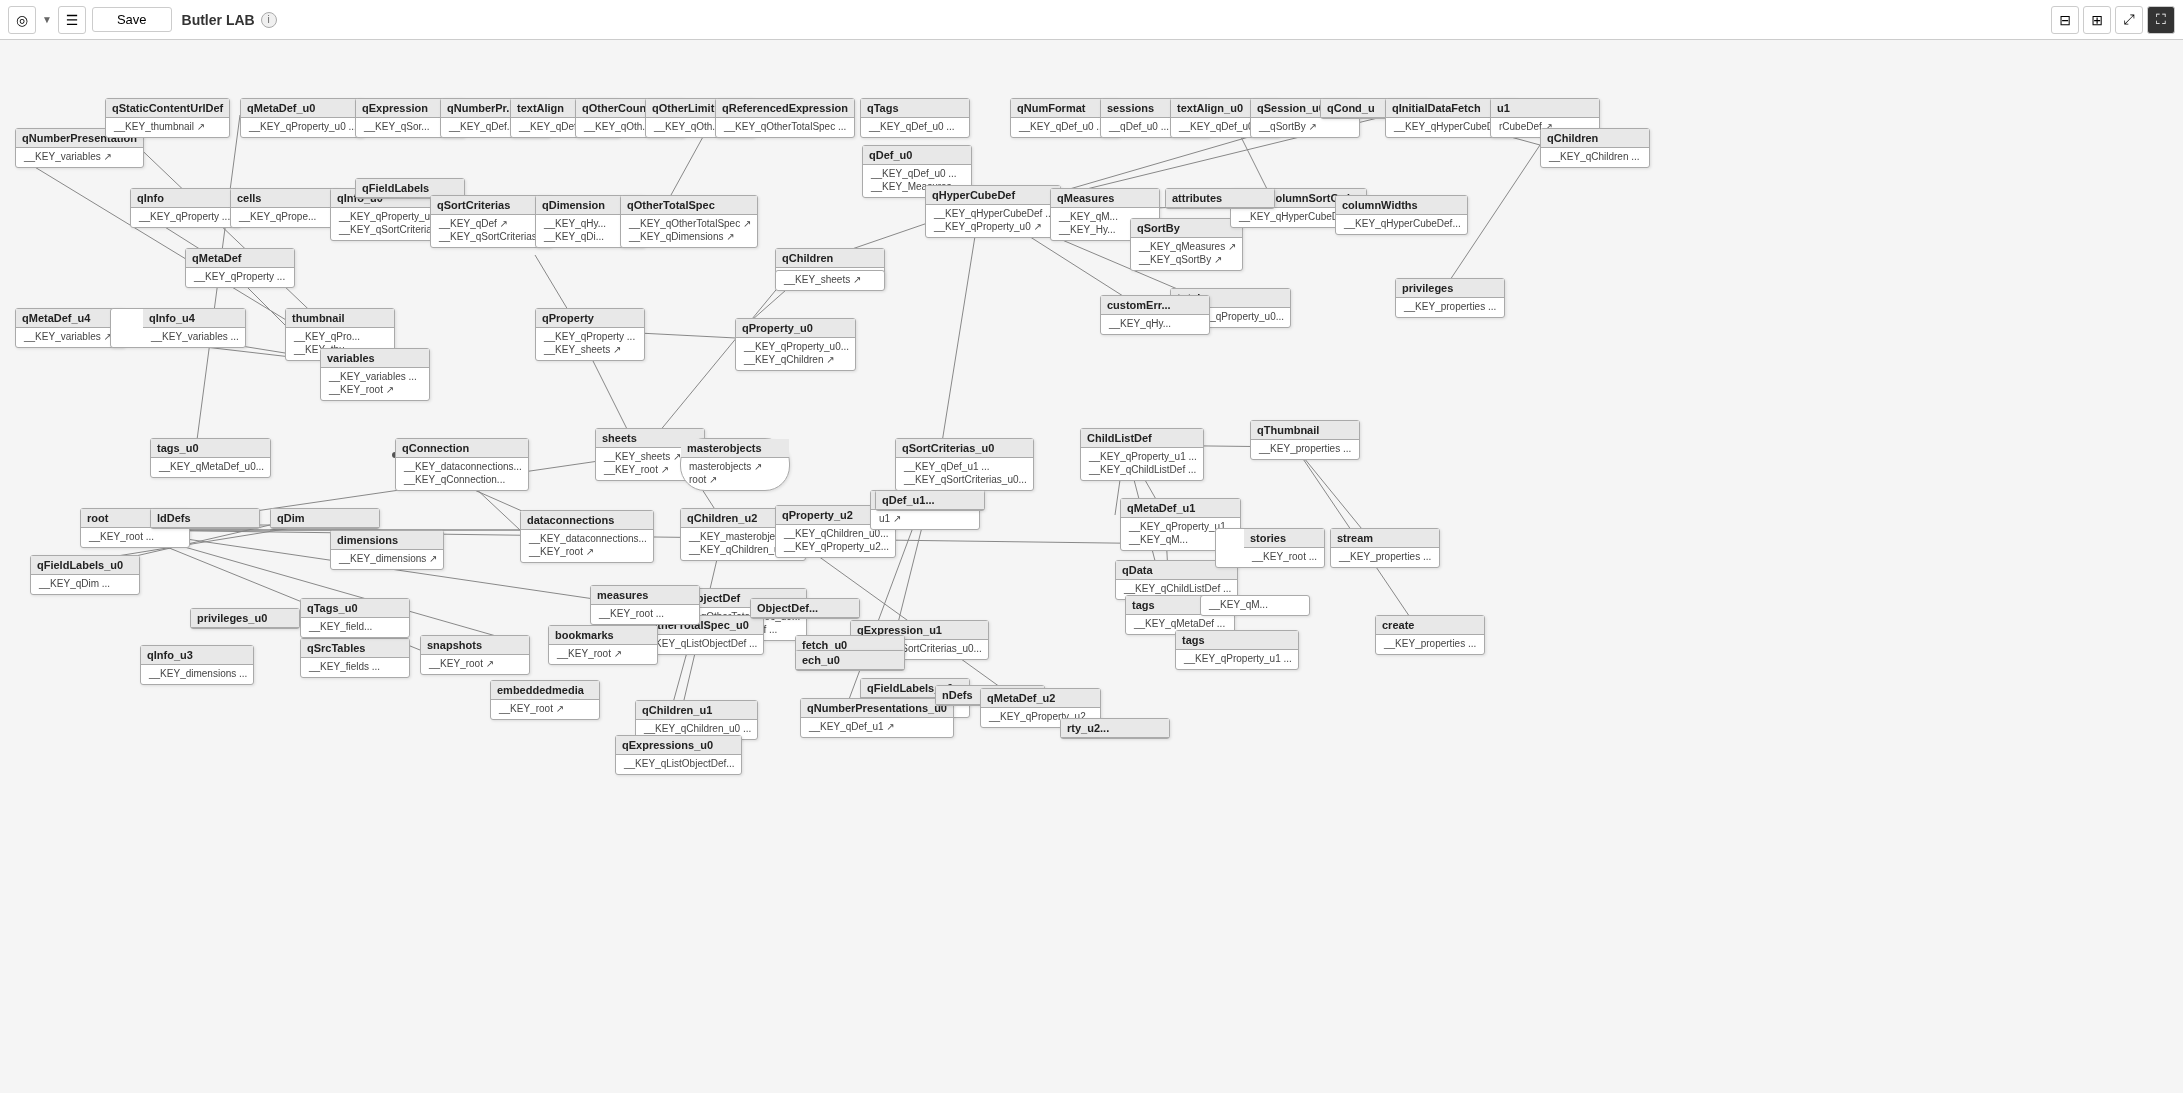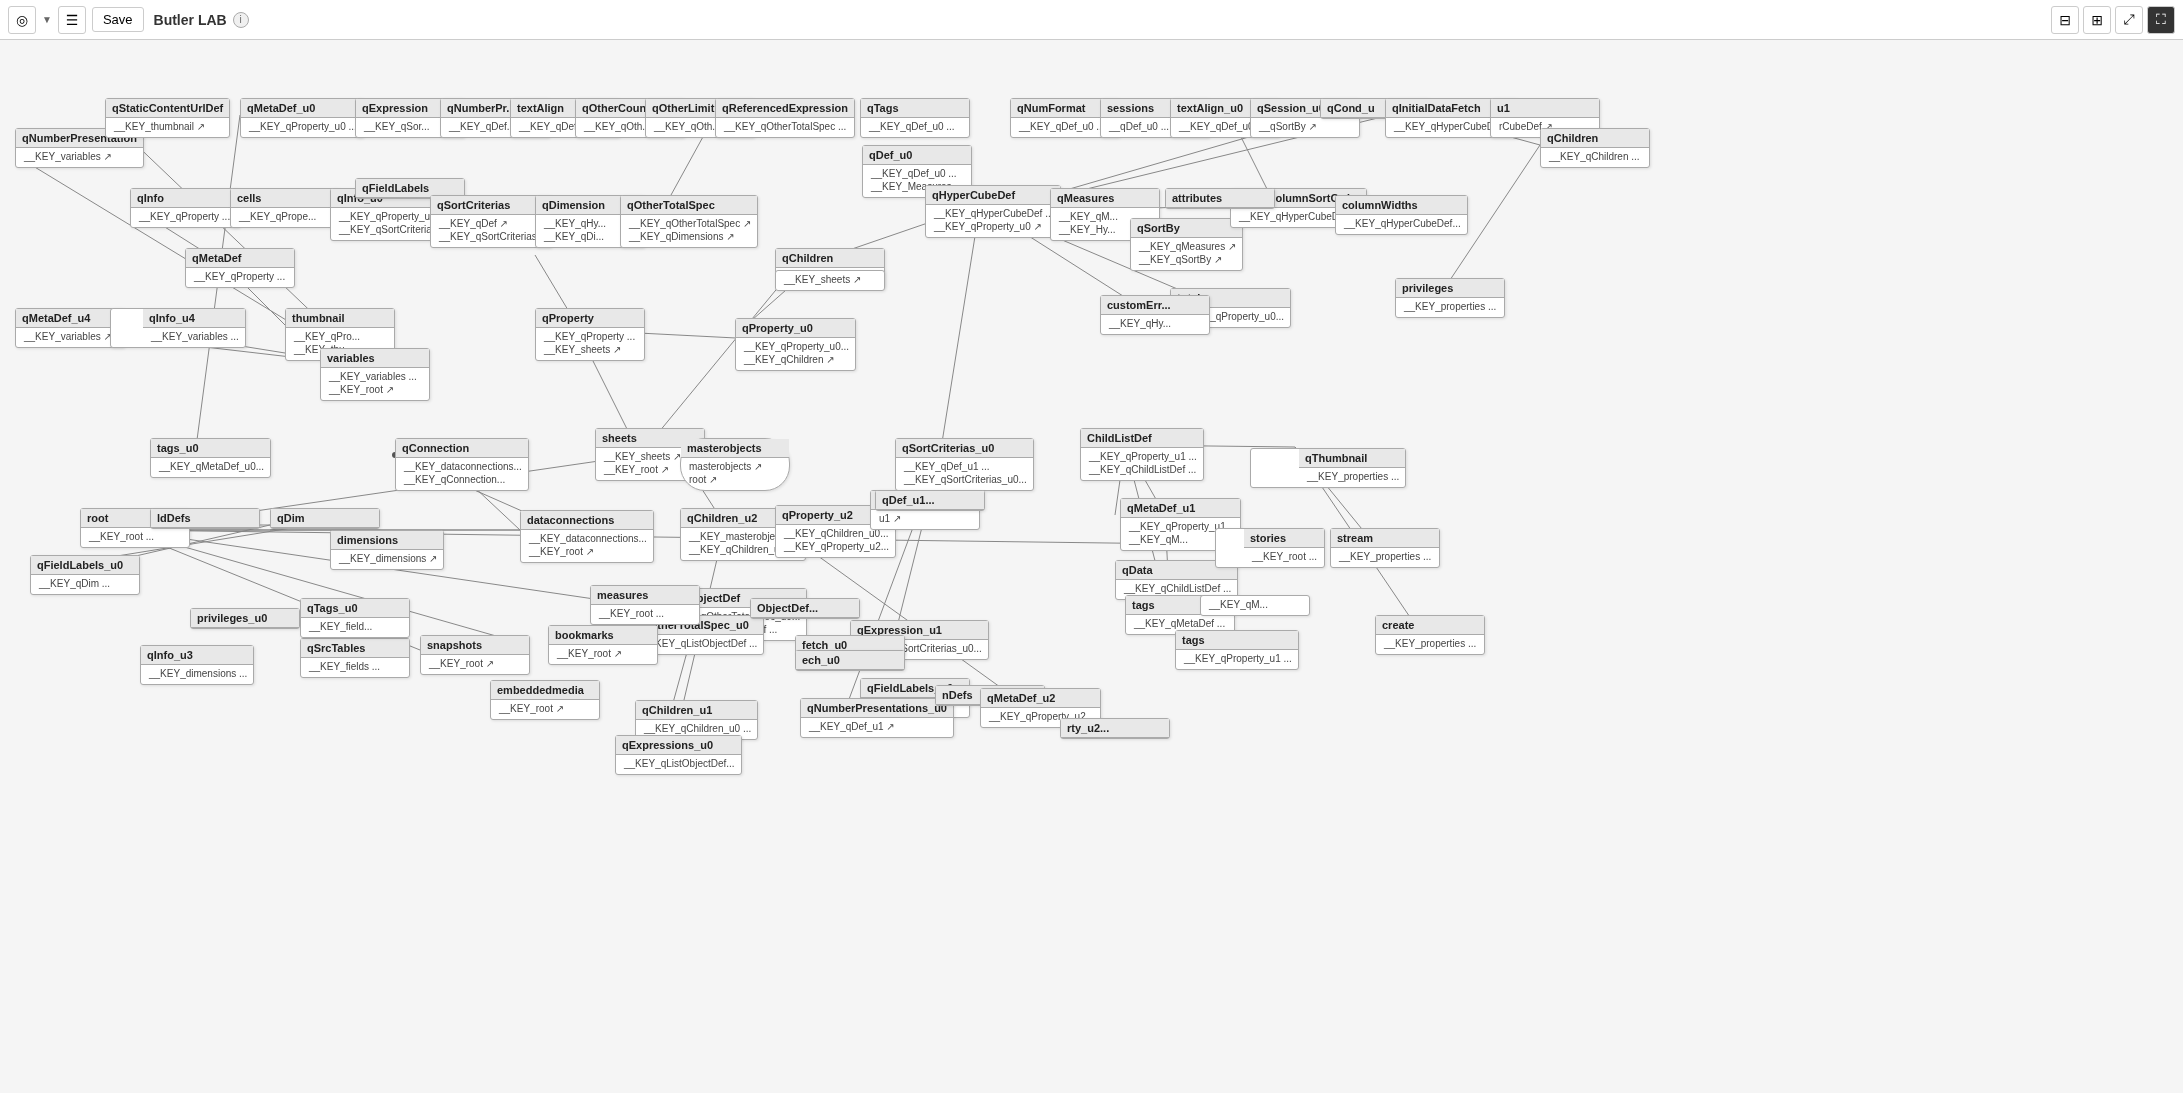--- a/index.html
+++ b/index.html
@@ -22,21 +22,21 @@
       width: 28px; height: 28px;
       border: 1px solid #ccc;
       background: #fff;
       border-radius: 3px;
       cursor: pointer;
       display: flex; align-items: center; justify-content: center;
       font-size: 14px;
     }
     
     #save-button {
-      padding: 4px 10px;
+      padding: 4px 24px;
       border: 1px solid #ccc;
       background: #fff;
       border-radius: 3px;
       cursor: pointer;
       font-size: 13px;
     }
     
     #app-title {
       font-size: 14px;
       font-weight: bold;
@@ -575,21 +575,21 @@
           <div class="node-field"><span class="arrow"></span>__KEY_qSortCriterias_u0...</div>
         </div>
       </div>
       <div class="node" style="left: 1080px; top: 388px;">
         <div class="node-header">ChildListDef</div>
         <div class="node-body">
           <div class="node-field"><span class="arrow"></span>__KEY_qProperty_u1 ...</div>
           <div class="node-field"><span class="arrow"></span>__KEY_qChildListDef ...</div>
         </div>
       </div>
-      <div class="node" style="left: 1250px; top: 408px; padding-left: 48px;">
+      <div class="node" style="left: 1250px; top: 380px;">
         <div class="node-header">qThumbnail</div>
         <div class="node-body">
           <div class="node-field"><span class="arrow"></span>__KEY_properties ...</div>
         </div>
       </div>
       <div class="node" style="left: 150px; top: 468px;">
         <div class="node-header">ldDefs</div>
       </div>
       <div class="node" style="left: 270px; top: 468px;">
         <div class="node-header">qDim</div>

